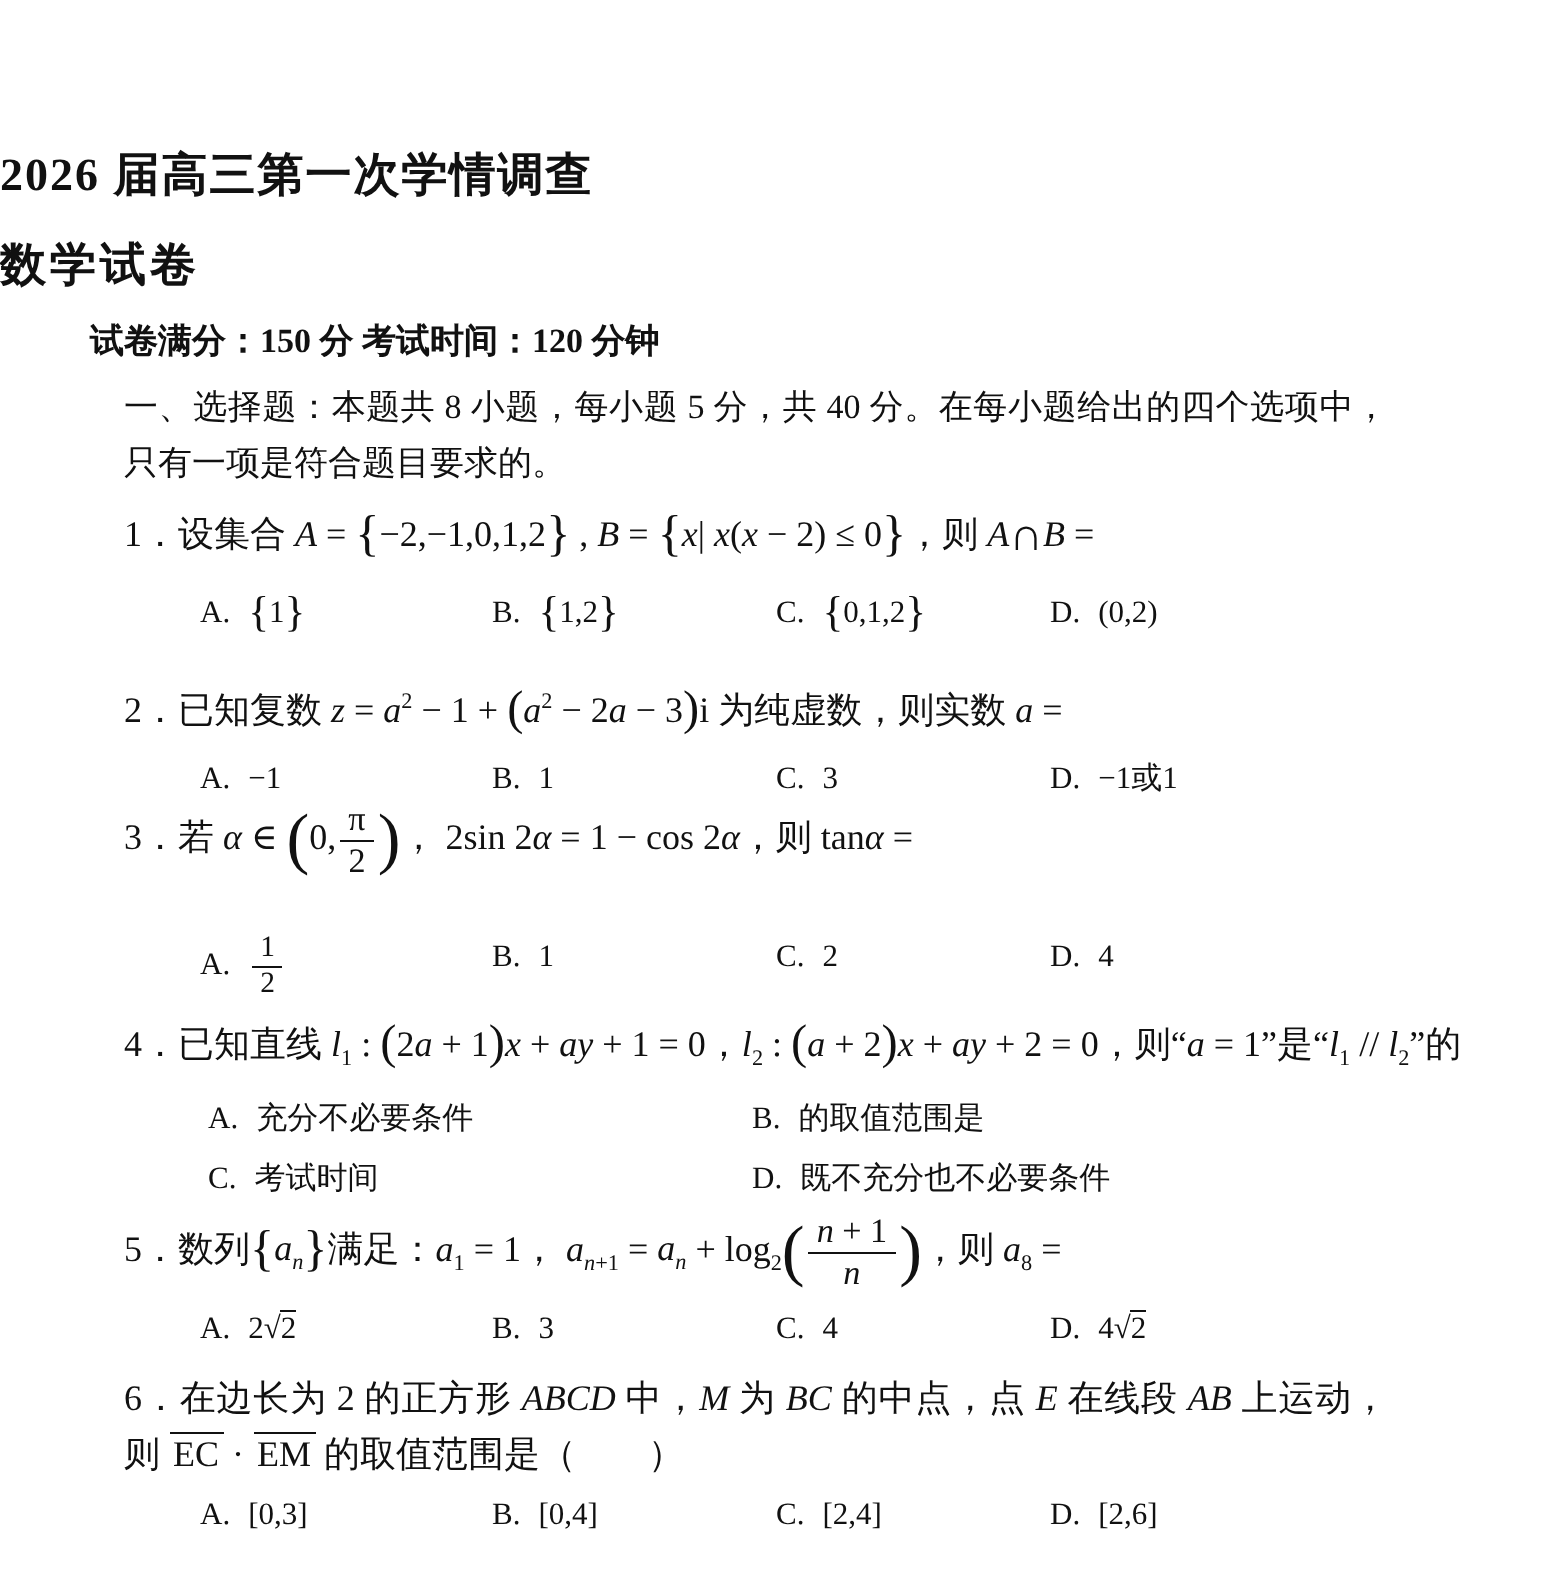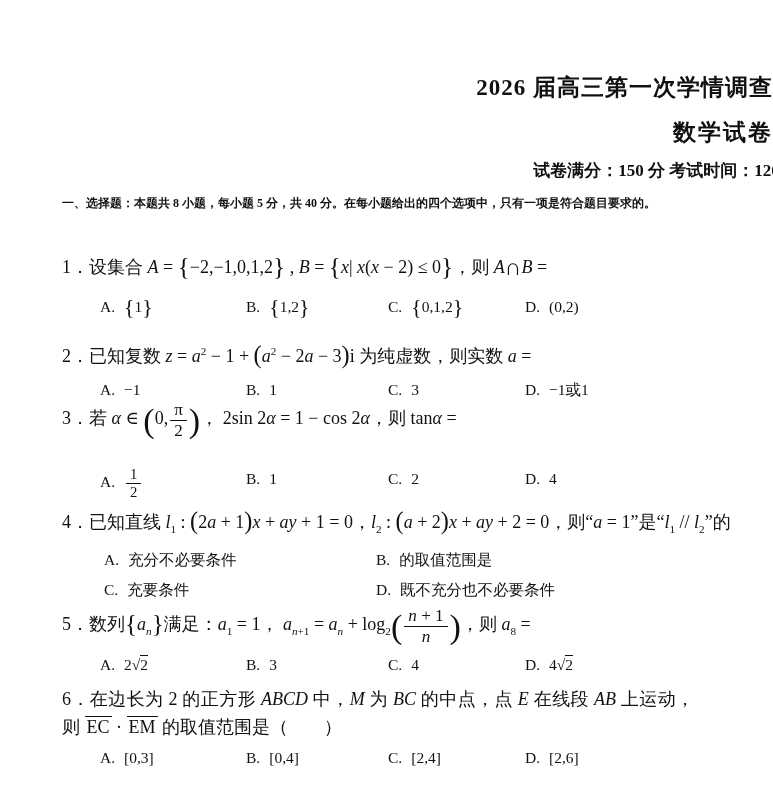--- a/index.html
+++ b/index.html
@@ -3,27 +3,27 @@
 <meta charset="utf-8">
 <style>
   * { margin:0; padding:0; box-sizing:border-box; }
   html,body { width:773px; height:788px; }
   body {
     background:#ffffff; color:#111;
     font-family:"Liberation Serif","DejaVu Serif",serif;
     position:relative; overflow:hidden;
   }
   .abs { position:absolute; left:0; width:773px; }
-  .ctr { text-align:right; }
+  .ctr { text-align:left; }
   .title    { font-size:23px; font-weight:bold; letter-spacing:1px; }
   .subtitle { font-size:23px; font-weight:bold; letter-spacing:2px; }
   .info     { font-size:17px; font-weight:bold;margin-left:45px; }
   .instr {
     position:absolute; left:62px; width:632px;
-    font-size:12px; font-weight:bold; line-height:27.5px;
+    font-size:17px; font-weight:normal; line-height:27.5px;
     text-align:justify;
   }
   .stem {
     position:absolute; left:62px; width:632px;
     font-size:18px; line-height:28px; white-space:nowrap;
   }
   .stem.wrap { white-space:normal; text-align:justify; }
   .optrow { position:absolute; left:0; width:773px; font-size:15.5px; line-height:26px; }
   .opt  { position:absolute; white-space:nowrap; }
   .oA  { left:100px; } .oB  { left:246px;font-family:Liberation Serif, serif; } .oC  { left:388px; } .oD  { left:525px; }
@@ -83,21 +83,21 @@
   <span class="opt oC"><span class="olab">C.</span><span>2</span></span>
   <span class="opt oD"><span class="olab">D.</span><span>4</span></span>
 </div>
 
 <div class="stem" style="top:508px">4．已知直线 <i>l</i><sub>1</sub> : <span class="mp">(</span>2<i>a</i> + 1<span class="mp">)</span><i>x</i> + <i>ay</i> + 1 = 0，<i>l</i><sub>2</sub> : <span class="mp">(</span><i>a</i> + 2<span class="mp">)</span><i>x</i> + <i>ay</i> + 2 = 0，则“<i>a</i> = 1”是“<i>l</i><sub>1</sub> // <i>l</i><sub>2</sub>”的</div>
 <div class="optrow" style="top:547px">
   <span class="opt o2A"><span class="olab">A.</span><span>充分不必要条件</span></span>
   <span class="opt o2B"><span class="olab">B.</span><span>的取值范围是</span></span>
 </div>
 <div class="optrow" style="top:577px">
-  <span class="opt o2A"><span class="olab">C.</span><span>充要条件</span></span>
+  <span class="opt o2A"><span class="olab">C.</span><span>考试时间</span></span>
   <span class="opt o2B"><span class="olab">D.</span><span>既不充分也不必要条件</span></span>
 </div>
 
 <div class="stem" style="top:606px">5．数列<span class="bigb">{</span><i>a<sub>n</sub></i><span class="bigb">}</span>满足：<i>a</i><sub>1</sub> = 1，  <i>a</i><sub><i>n</i>+1</sub> = <i>a<sub>n</sub></i> + log<sub>2</sub><span class="bigp">(</span><span class="frac">
       <span class="ft"><i>n</i> + 1</span>
       <span class="fb"><i>n</i></span>
     </span><span class="bigp">)</span>，则 <i>a</i><sub>8</sub> =</div>
 <div class="optrow" style="top:652px">
   <span class="opt oA"><span class="olab">A.</span><span>2√<span class="rad">2</span></span></span>
   <span class="opt oB"><span class="olab">B.</span><span>3</span></span>

